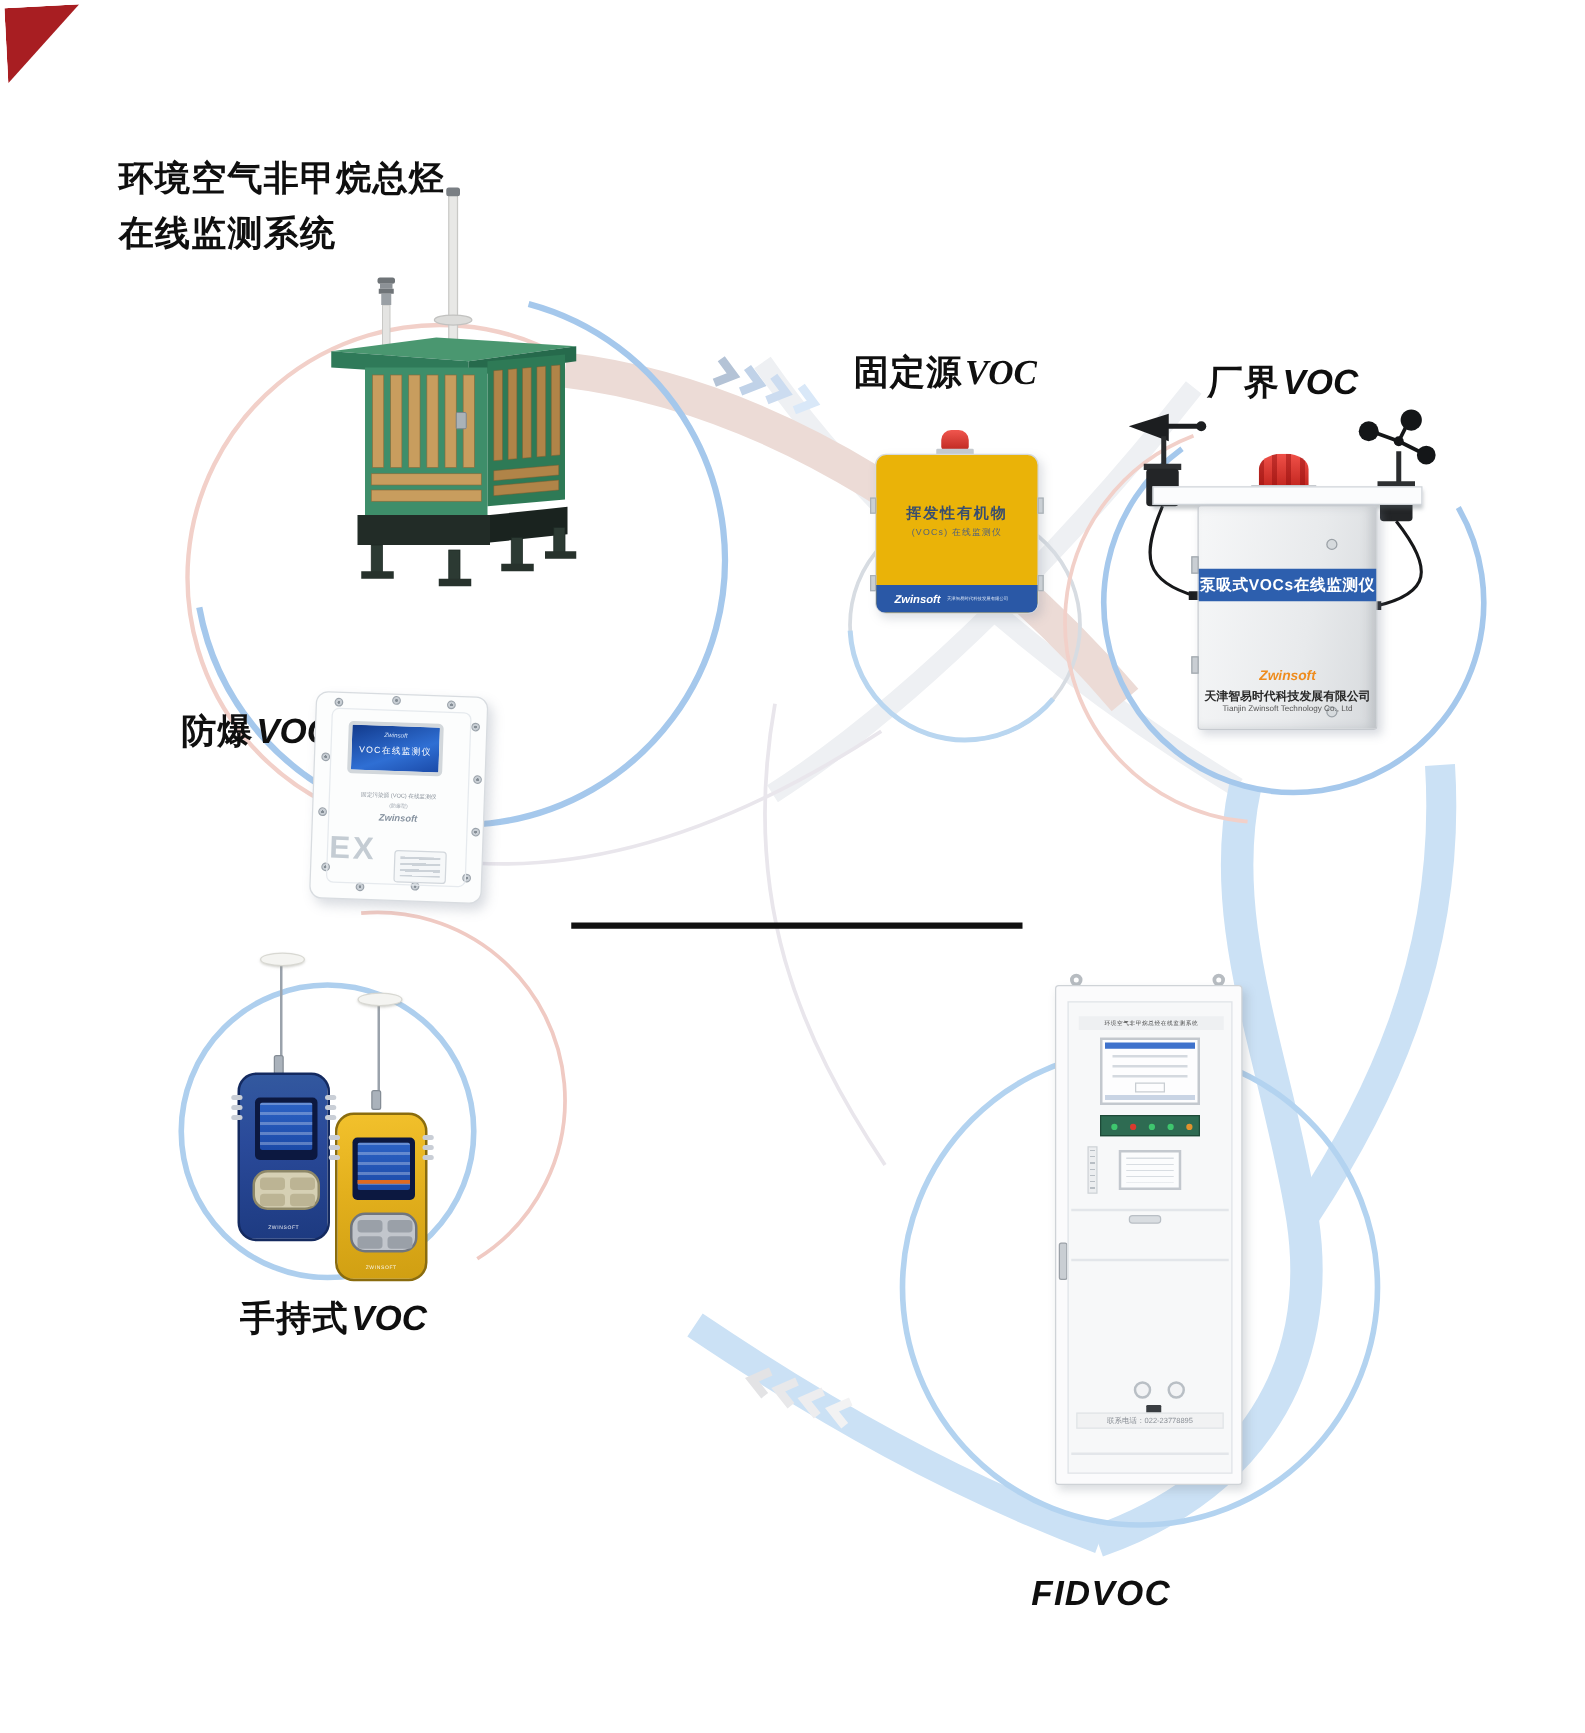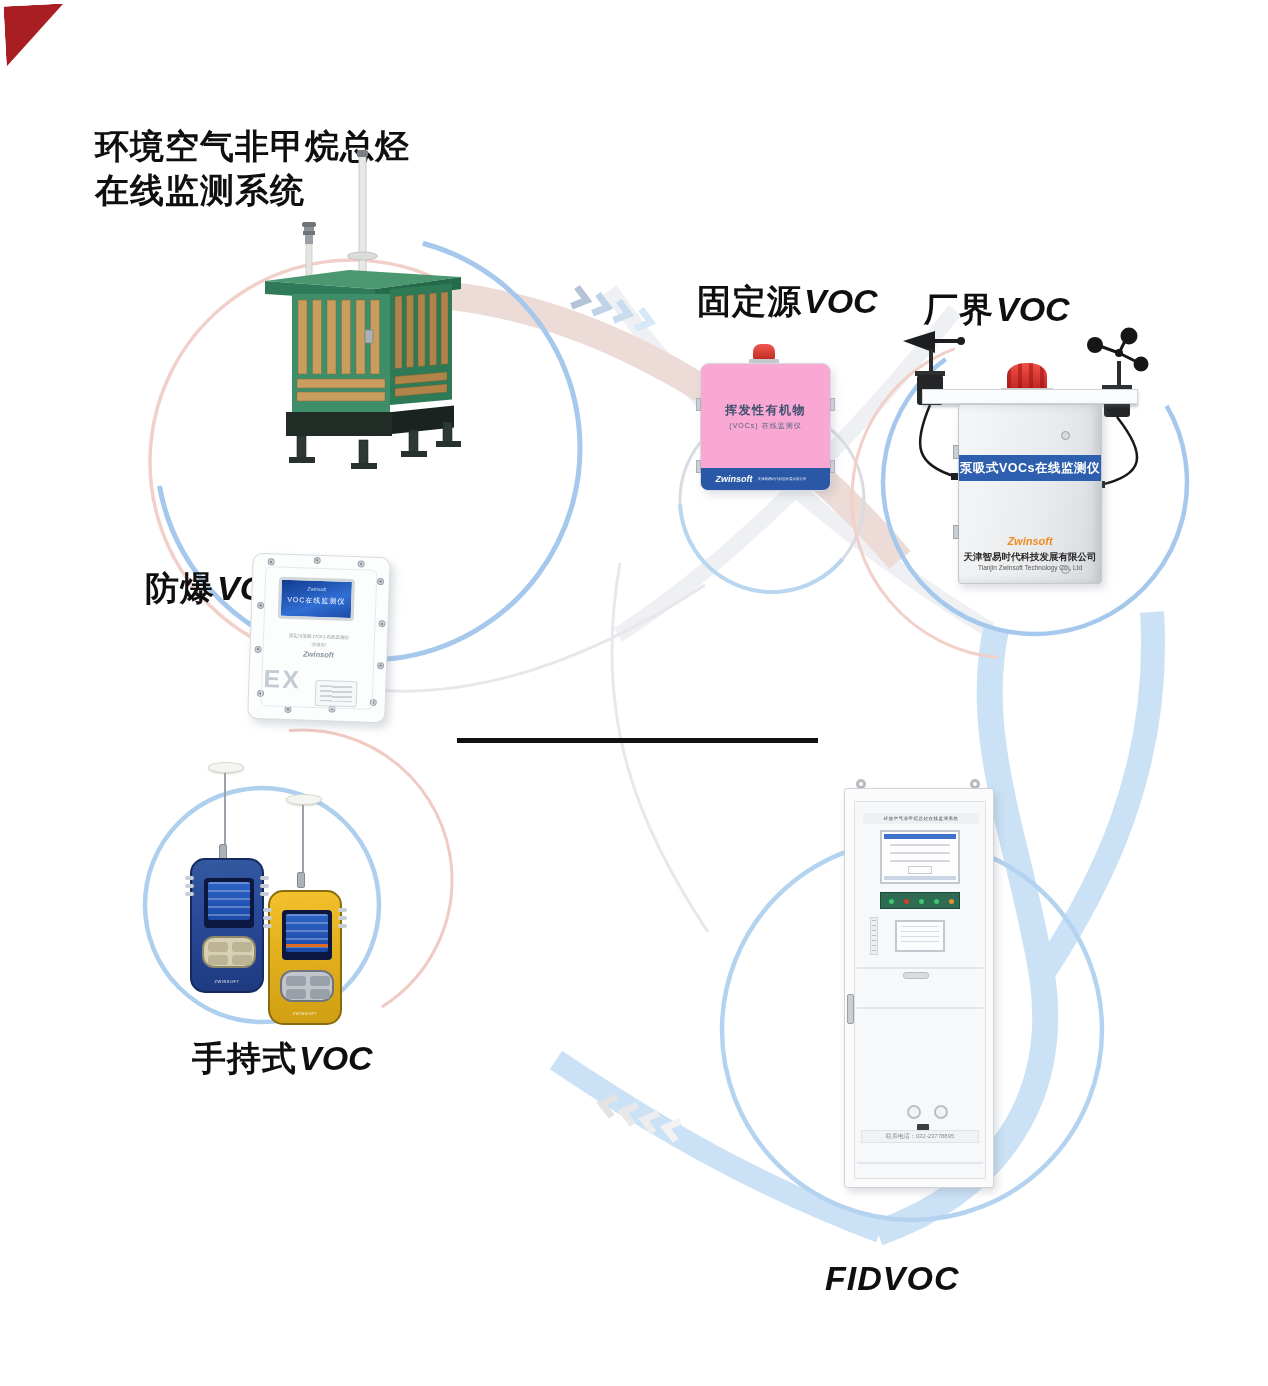--- a/index.html
+++ b/index.html
@@ -6,39 +6,39 @@
   #canvas{position:relative;width:1268px;height:1386px;background:#fff;overflow:hidden;
           font-family:"Liberation Sans","DejaVu Sans",sans-serif;}
   #canvas *{box-sizing:border-box;}
   svg.deco{position:absolute;left:0;top:0;}
 
   
   .corner{position:absolute;left:5px;top:5px;width:60px;height:60px;background:#a81e22;
           clip-path:polygon(0 0,100% 0,0 100%);transform:rotate(-3deg);}
 
   
-  .lbl{position:absolute;font-weight:bold;font-size:34px;color:#0f0f0f;white-space:nowrap;letter-spacing:1px;}
+  .lbl{position:absolute;font-weight:bold;font-size:28px;color:#0f0f0f;white-space:nowrap;letter-spacing:1px;}
   .lbl .latin{font-style:italic;letter-spacing:0;margin-left:2px;}
   .lbl-fid{font-style:italic;}
 
   
   .title-main{position:absolute;left:452px;top:650px;font-size:57px;font-weight:bold;color:#111;
               white-space:nowrap;letter-spacing:-1px;}
   .title-rule{position:absolute;left:457px;top:738px;width:361px;height:5px;background:#111;}
   .title-sub{position:absolute;left:453px;top:746px;font-size:29px;color:#111;white-space:nowrap;}
 
   
   .dev-cabinet{position:absolute;left:253px;top:148px;width:220px;height:325px;}
 
   
   .dev-stationary{position:absolute;left:698px;top:342px;width:135px;height:150px;}
   .st-beacon{position:absolute;left:55px;top:2px;width:22px;height:16px;border-radius:8px 8px 3px 3px;
              background:linear-gradient(180deg,#f0564e,#c02a22);}
   .st-beacon-base{position:absolute;left:51px;top:17px;width:30px;height:5px;background:#c6cbd0;border-radius:1px;}
-  .st-box{position:absolute;left:2px;top:21px;width:131px;height:128px;background:#f9a8d4;
+  .st-box{position:absolute;left:2px;top:21px;width:131px;height:128px;background:#eab308;
           border:1.5px solid #d6dade;border-radius:9px;box-shadow:3px 4px 8px rgba(130,140,155,.25);}
   .st-box .tab{position:absolute;width:5px;height:13px;background:#c9cfd4;border:1px solid #aab1b7;}
   .st-line1{position:absolute;left:0;top:38px;width:100%;text-align:center;font-size:12px;font-weight:bold;
             color:#3a4e6e;letter-spacing:1.5px;}
   .st-line2{position:absolute;left:0;top:57px;width:100%;text-align:center;font-size:7px;color:#51617c;letter-spacing:1px;}
   .st-strip{position:absolute;left:0;bottom:0;width:100%;height:22px;background:#2a58a6;border-radius:0 0 7px 7px;
             display:flex;align-items:center;justify-content:center;gap:5px;}
   .st-logo{font-style:italic;font-weight:bold;font-size:9px;color:#fff;}
   .st-co{font-size:3.5px;color:#dce6f4;width:58px;line-height:1.25;}
 
@@ -191,24 +191,24 @@
       <g transform="translate(668,1118) rotate(14)">
           <path d="M13,0 L0,10 L13,20" stroke="#f2f2f3" stroke-width="7" fill="none"></path>
         </g>
     </g>
   </svg>
 
   <div class="corner"></div>
 
   <div class="lbl" style="left:95px;top:124px;">环境空气非甲烷总烃</div>
   <div class="lbl" style="left:95px;top:168px;text-align:center;">在线监测系统</div>
-  <div class="lbl" style="left:697px;top:279px;">
+  <div class="lbl" style="left:683px;top:279px;font-family:Liberation Serif, serif;">
     <span>固定源</span><span class="latin">VOC</span>
   </div>
-  <div class="lbl" style="left:924px;top:287px;">
+  <div class="lbl" style="left:966px;top:287px;">
     <span>厂界</span><span class="latin">VOC</span>
   </div>
   <div class="lbl" style="left:145px;top:566px;">
     <span>防爆</span><span class="latin">VOC</span>
   </div>
   <div class="lbl" style="left:192px;top:1036px;">
     <span>手持式</span><span class="latin">VOC</span>
   </div>
   <div class="lbl lbl-fid" style="left:825px;top:1259px;">FIDVOC</div>
 

